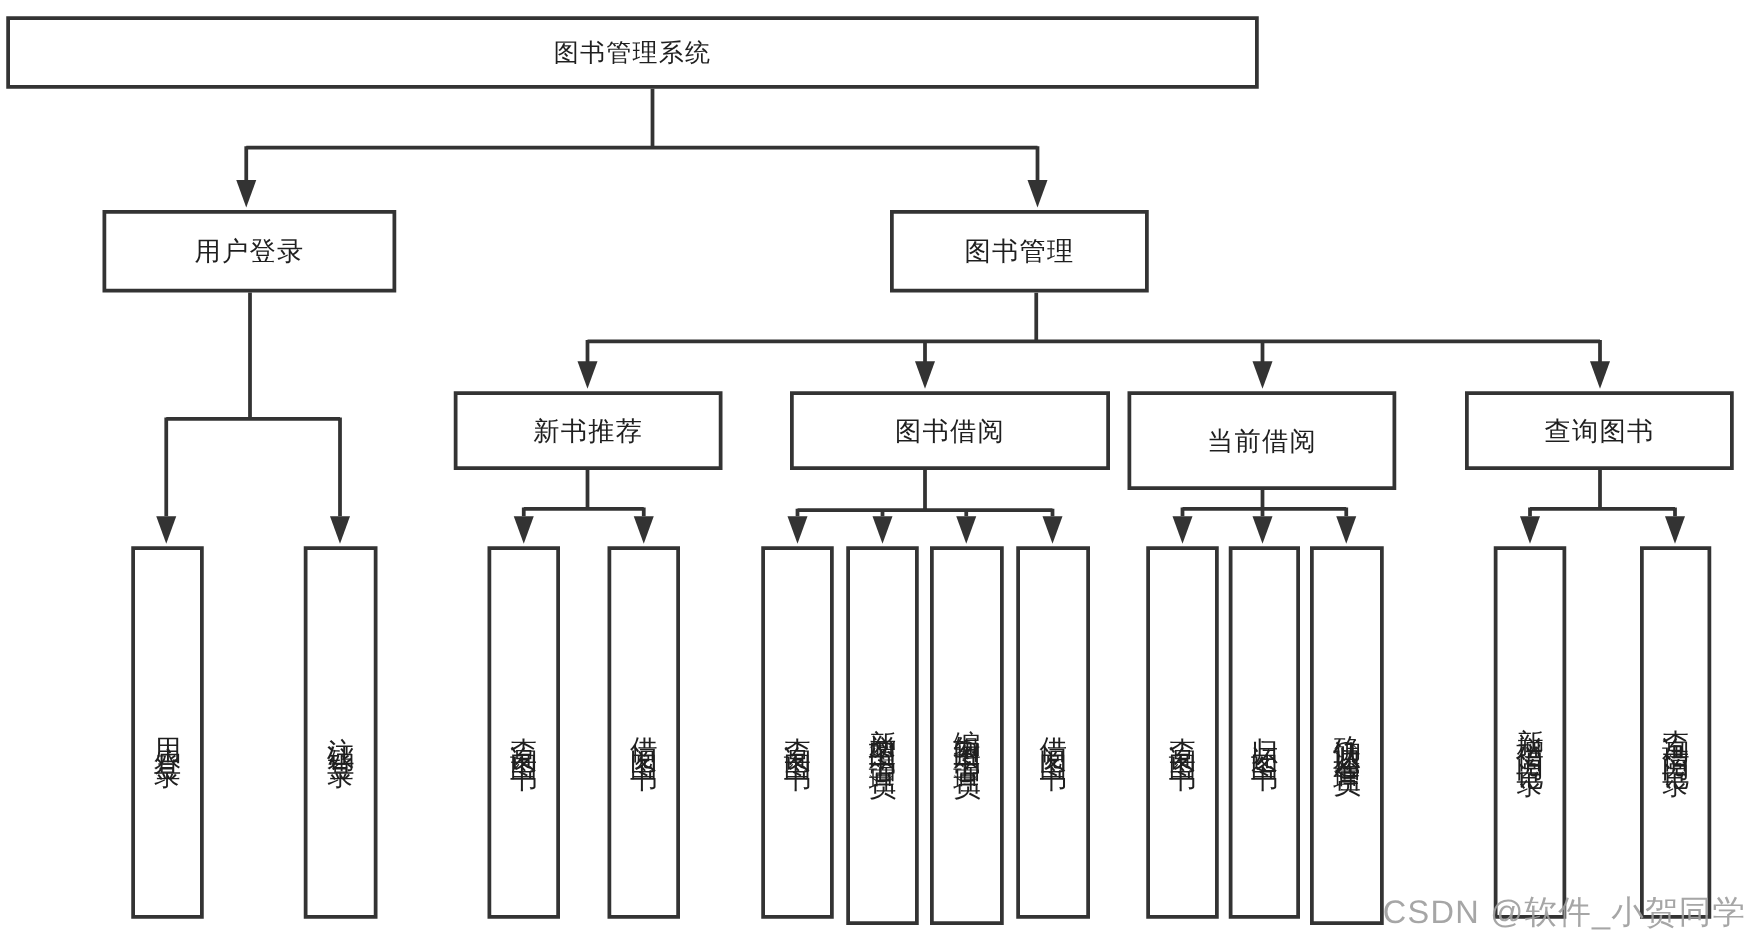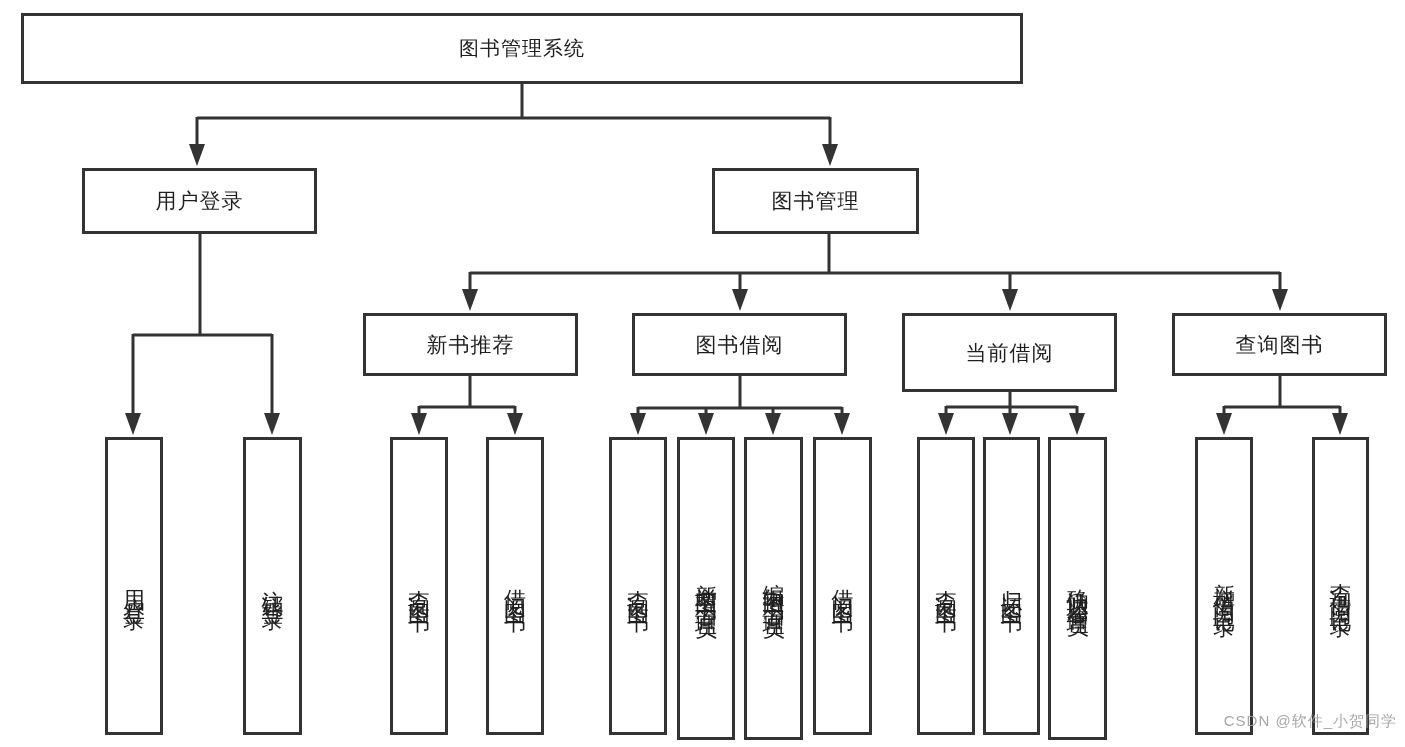--- a/index.html
+++ b/index.html
@@ -31,21 +31,21 @@
     font-size: 22px;
     letter-spacing: 7px;
     line-height: 1;
     text-align: center;
   }
   .watermark {
     position: absolute;
     z-index: 2;
     top: 712px;
     right: 8px;
-    font-size: 15px;
+    font-size: 26px;
     color: rgba(158,158,158,0.92);
     letter-spacing: 1px;
     white-space: nowrap;
   }
 </style>
 </head>
 <body>
 
 <div id="canvas">
 
@@ -82,27 +82,27 @@
       <polygon points="765,413 781,413 773,435"></polygon>
       <polygon points="834,413 850,413 842,435"></polygon>
       <polygon points="938,413 954,413 946,435"></polygon>
       <polygon points="1002,413 1018,413 1010,435"></polygon>
       <polygon points="1069,413 1085,413 1077,435"></polygon>
       <polygon points="1216,413 1232,413 1224,435"></polygon>
       <polygon points="1332,413 1348,413 1340,435"></polygon>
     </g>
   </svg>
 
-  <div class="node root" style="left:21px; top:13px; width:1002px; height:71px;">图书管理系统</div>
+  <div class="node root" style="left:5px; top:13px; width:1002px; height:58px;">图书管理系统</div>
 
   <div class="node" style="left:82px; top:168px; width:235px; height:66px;">用户登录</div>
   <div class="node" style="left:712px; top:168px; width:207px; height:66px;">图书管理</div>
 
   <div class="node" style="left:363px; top:313px; width:215px; height:63px;font-family:Liberation Serif, serif;">新书推荐</div>
-  <div class="node" style="left:632px; top:313px; width:215px; height:63px;">图书借阅</div>
+  <div class="node" style="left:632px; top:313px; width:256px; height:63px;">图书借阅</div>
   <div class="node" style="left:902px; top:313px; width:215px; height:79px;">当前借阅</div>
   <div class="node" style="left:1172px; top:313px; width:215px; height:63px;">查询图书</div>
 
   <div class="leaf" style="left:105px; top:437px; width:58px; height:298px;">用户登录</div>
   <div class="leaf" style="left:243px; top:437px; width:59px; height:298px;">注销登录</div>
 
   <div class="leaf" style="left:390px; top:437px; width:58px; height:298px;">查询图书</div>
   <div class="leaf" style="left:486px; top:437px; width:58px; height:298px;">借阅图书</div>
 
   <div class="leaf" style="left:609px; top:437px; width:58px; height:298px;">查询图书</div>

